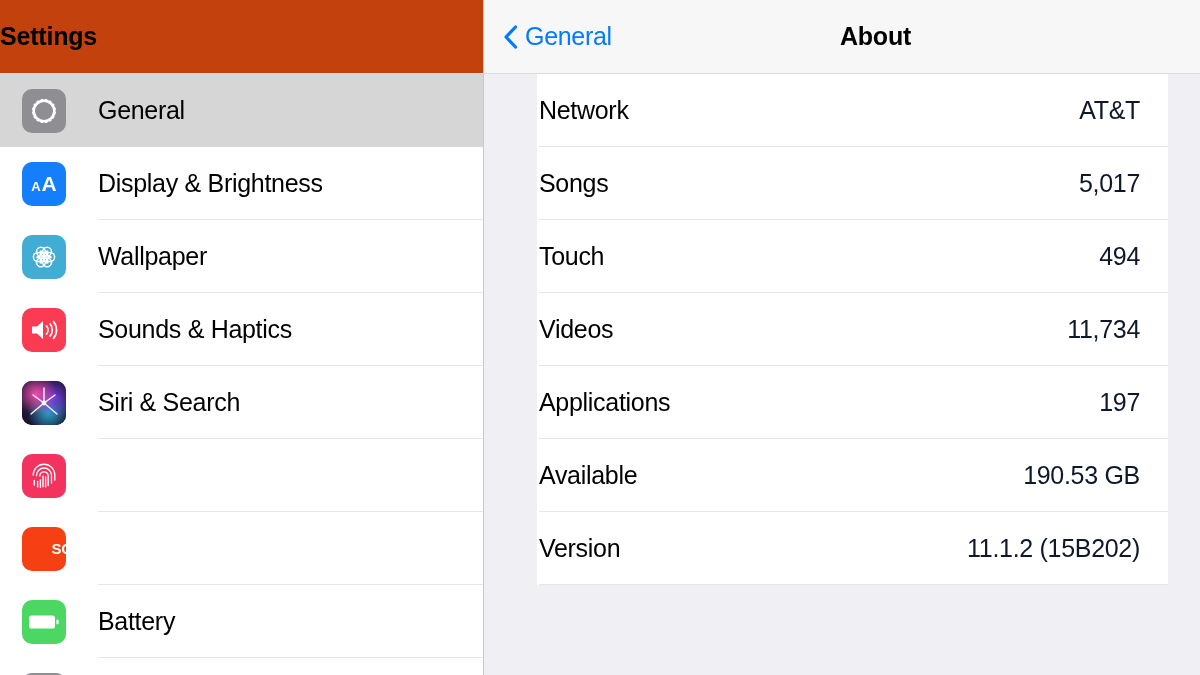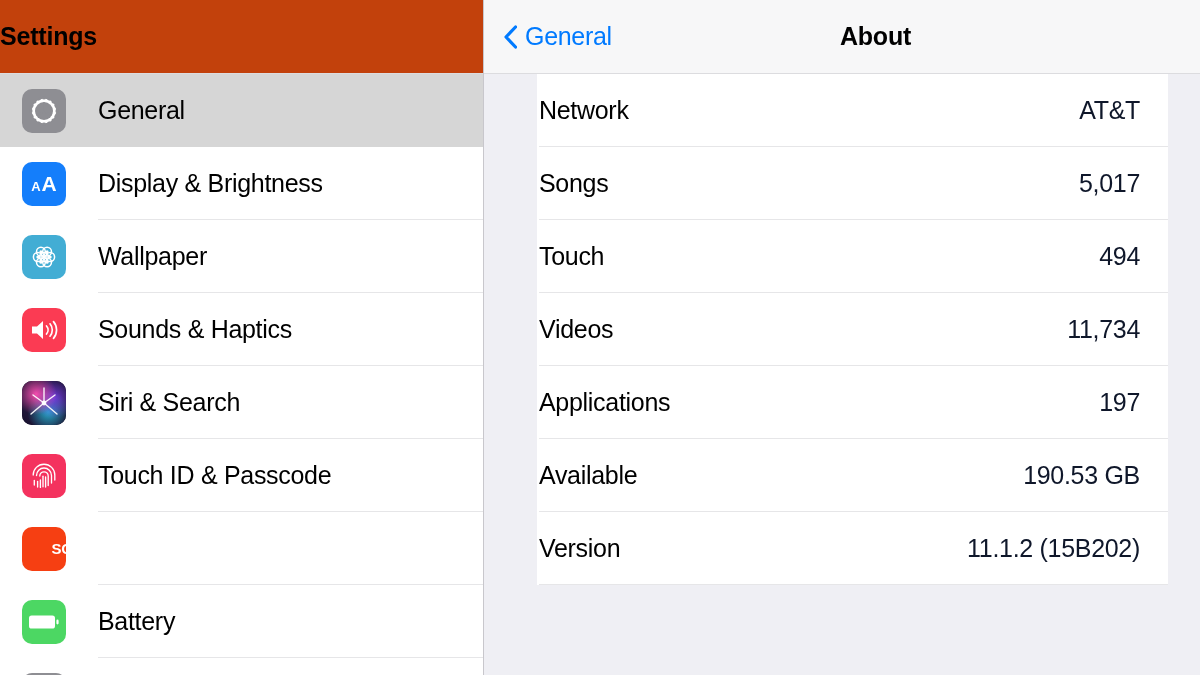--- a/index.html
+++ b/index.html
@@ -359,21 +359,20 @@
                 <path d="M7.5 14.5 A7.5 7.5 0 0 1 22.5 14.5 L22.5 22"></path>
                 <path d="M10.8 15 A4.2 4.2 0 0 1 19.2 15 L19.2 24.5"></path>
                 <path d="M14 15.2 L14 25.8"></path>
                 <path d="M5.3 19.5 L5.3 24"></path>
                 <path d="M8.6 20.5 L8.6 26"></path>
                 <path d="M11.4 19 L11.4 26.4"></path>
                 <path d="M16.6 16 L16.6 26"></path>
               </g>
             </svg>
           </div>
-          <div class="side-label">Touch ID &amp; Passcode</div>
           <div class="divider"></div>
         </div>
         <div class="side-row">
           <div class="side-icon ic-sos">
             <span class="sos-text">SOS</span>
           </div>
           <div class="divider"></div>
         </div>
         <div class="side-row">
           <div class="side-icon ic-battery">

